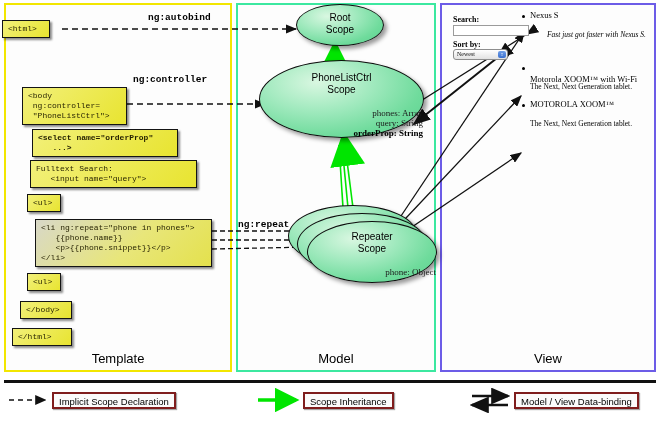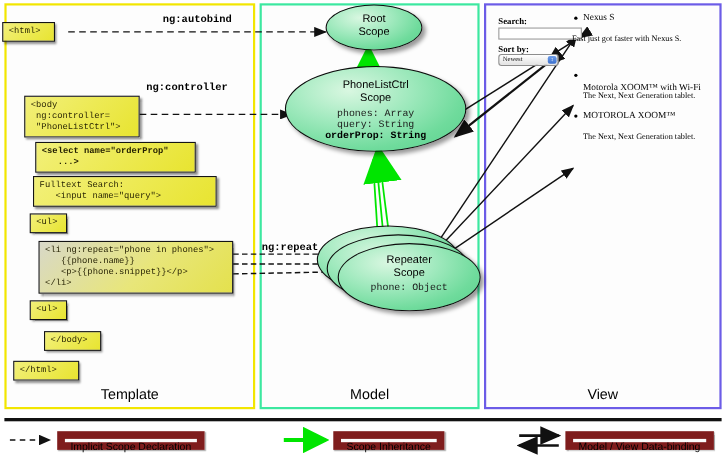--- a/index.html
+++ b/index.html
@@ -82,25 +82,26 @@
     text-align: center;
     box-sizing: border-box;
   }
   .ellipse .title {
     font-family: "Liberation Sans", sans-serif;
     font-size: 10px;
     line-height: 12px;
     color: #000;
   }
   .ellipse .attrs {
-    font-family: Liberation Mono, monospace;
+    font-family: Liberation Serif, serif;
     font-size: 9px;
     line-height: 10px;
     color: #1b1b1b;
-    margin-top: 2px;
+    margin-top: 12px;
+    text-align: right;
   }
   .ellipse .attrs .b { font-weight: bold; color: #000; }
 
   
   .view-label {
     position: absolute;
     font-family: "Liberation Serif", serif;
     font-size: 8px;
     color: #000;
     font-weight: bold;
@@ -175,21 +176,21 @@
   }
   .legend-rule {
     position: absolute;
     left: 4px; top: 2px;
     width: 652px; height: 3px;
     background: #111;
   }
   .legend-box {
     position: absolute;
     box-sizing: border-box;
-    border: 7px solid #7f1d1d;
+    border: 2px solid #7f1d1d;
     background: #fbfbfb;
     font-family: "Liberation Sans", sans-serif;
     font-size: 9.5px;
     color: #000;
     line-height: 15px;
     padding: 0 5px;
     height: 17px;
     white-space: nowrap;
     box-shadow: 1px 1px 1px rgba(0,0,0,0.35);
   }
@@ -273,21 +274,21 @@
 
   <div class="codebox" id="box-ul-open" style="left:27px; top:194px; width:34px;">&lt;ul&gt;</div>
 
   <div class="codebox gray" id="box-li" style="left:35px; top:219px; width:177px;">&lt;li ng:repeat="phone in phones"&gt;
    {{phone.name}}
    &lt;p&gt;{{phone.snippet}}&lt;/p&gt;
 &lt;/li&gt;</div>
 
   <div class="codebox" id="box-ul-close" style="left:27px; top:273px; width:34px;">&lt;ul&gt;</div>
 
-  <div class="codebox" id="box-body-close" style="left:20px; top:301px; width:52px;margin-left:20px;">&lt;/body&gt;</div>
+  <div class="codebox" id="box-body-close" style="left:20px; top:301px; width:52px;">&lt;/body&gt;</div>
 
   <div class="codebox" id="box-html-close" style="left:12px; top:328px; width:60px;">&lt;/html&gt;</div>
 
   <div class="edge-label" style="left:148px; top:12px;">ng:autobind</div>
   <div class="edge-label" style="left:133px; top:74px;">ng:controller</div>
   <div class="edge-label" style="left:238px; top:219px;">ng:repeat</div>
 
   <div class="ellipse" id="ell-root" style="left:296px; top:4px; width:88px; height:42px; padding-top:7px;">
     <div class="title">Root</div>
     <div class="title">Scope</div>
@@ -318,21 +319,21 @@
   <input class="view-input" type="text" style="left: 453px; top: 25px; width: 76px; height: 11px; font-size: 7px;" value="">
 
   <div class="view-label" style="left:453px; top:40px;">Sort by:</div>
   <div class="view-select" style="left:453px; top:49px; width:55px; height:11px;">
     <span>Newest</span>
     <span class="arrowbox">↕</span>
   </div>
 
   <div class="phone-bullet" style="left:522px; top:15px;"></div>
   <div class="phone-name" style="left:530px; top:10px;">Nexus S</div>
-  <div class="phone-snippet" style="left:520px; top:30px;">Fast just got faster with Nexus S.</div>
+  <div class="phone-snippet" style="left:547px; top:30px;font-style:italic;">Fast just got faster with Nexus S.</div>
 
   <div class="phone-bullet" style="left:522px; top:67px;"></div>
   <div class="phone-name" style="left:530px; top:62px;margin-top:12px;">Motorola XOOM™ with Wi-Fi</div>
   <div class="phone-snippet" style="left:530px; top:82px;">The Next, Next Generation tablet.</div>
 
   <div class="phone-bullet" style="left:522px; top:104px;"></div>
   <div class="phone-name" style="left:530px; top:99px;">MOTOROLA XOOM™</div>
   <div class="phone-snippet" style="left:530px; top:119px;">The Next, Next Generation tablet.</div>
 
   <div id="legend">

